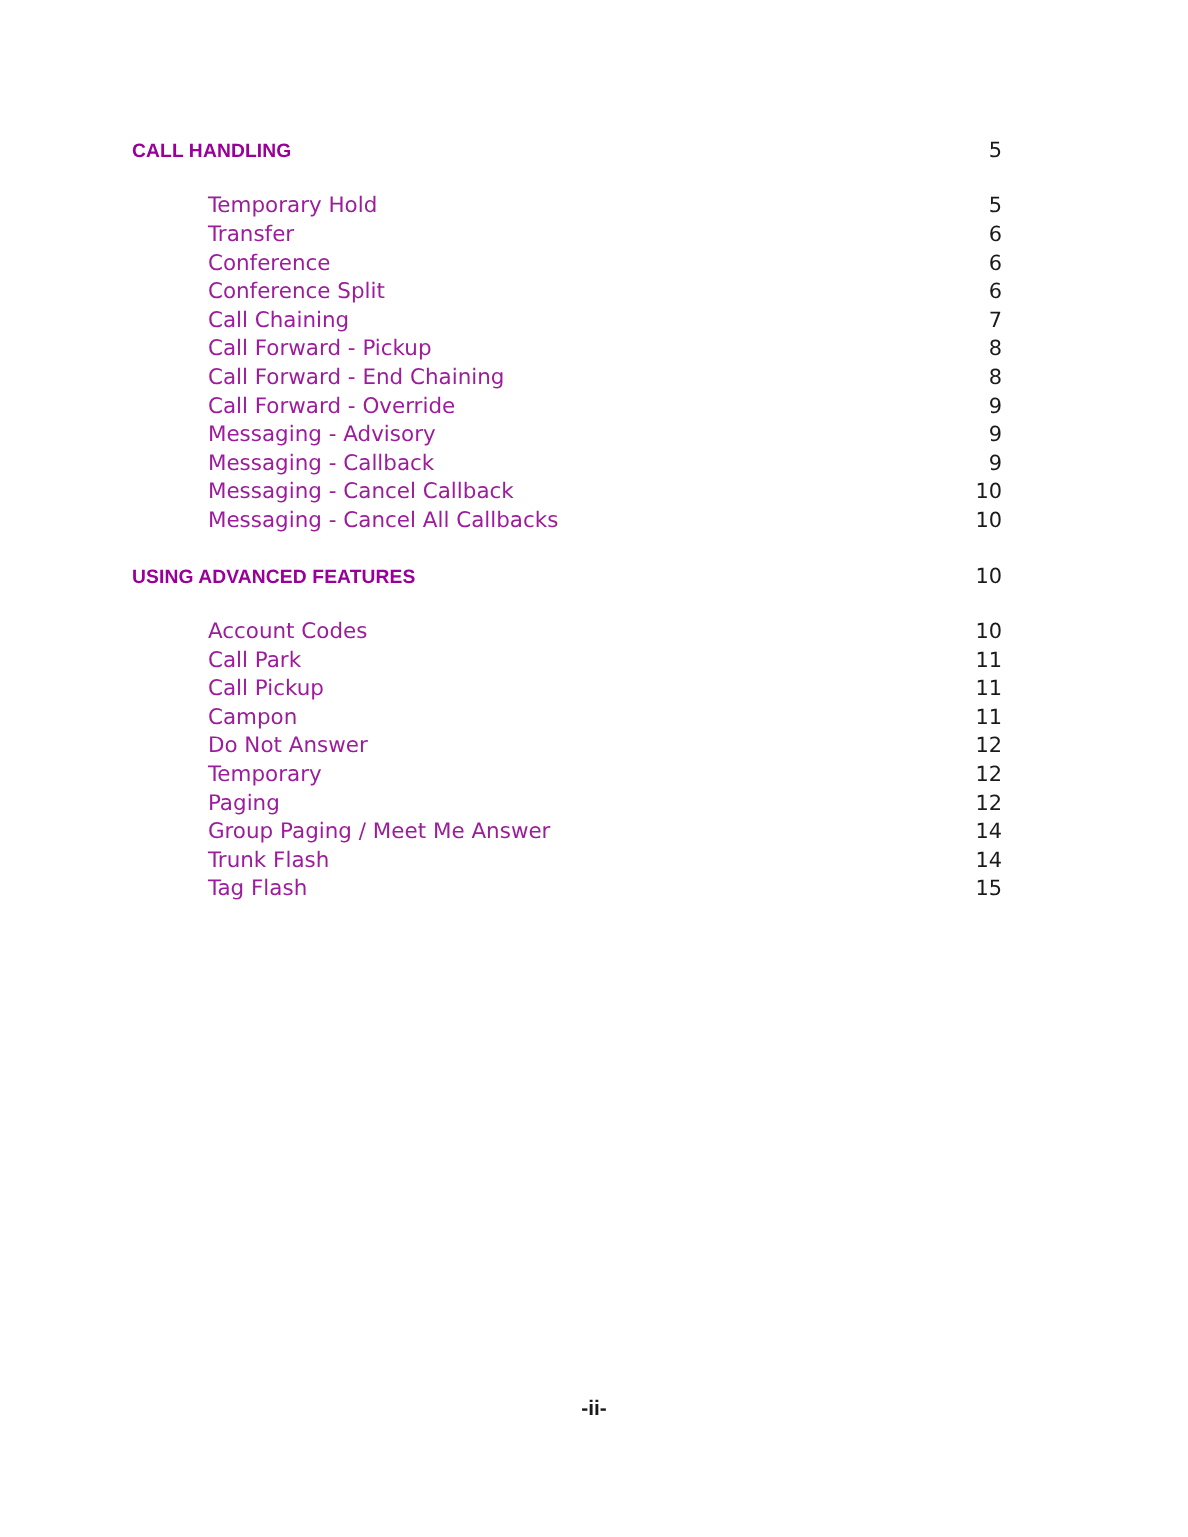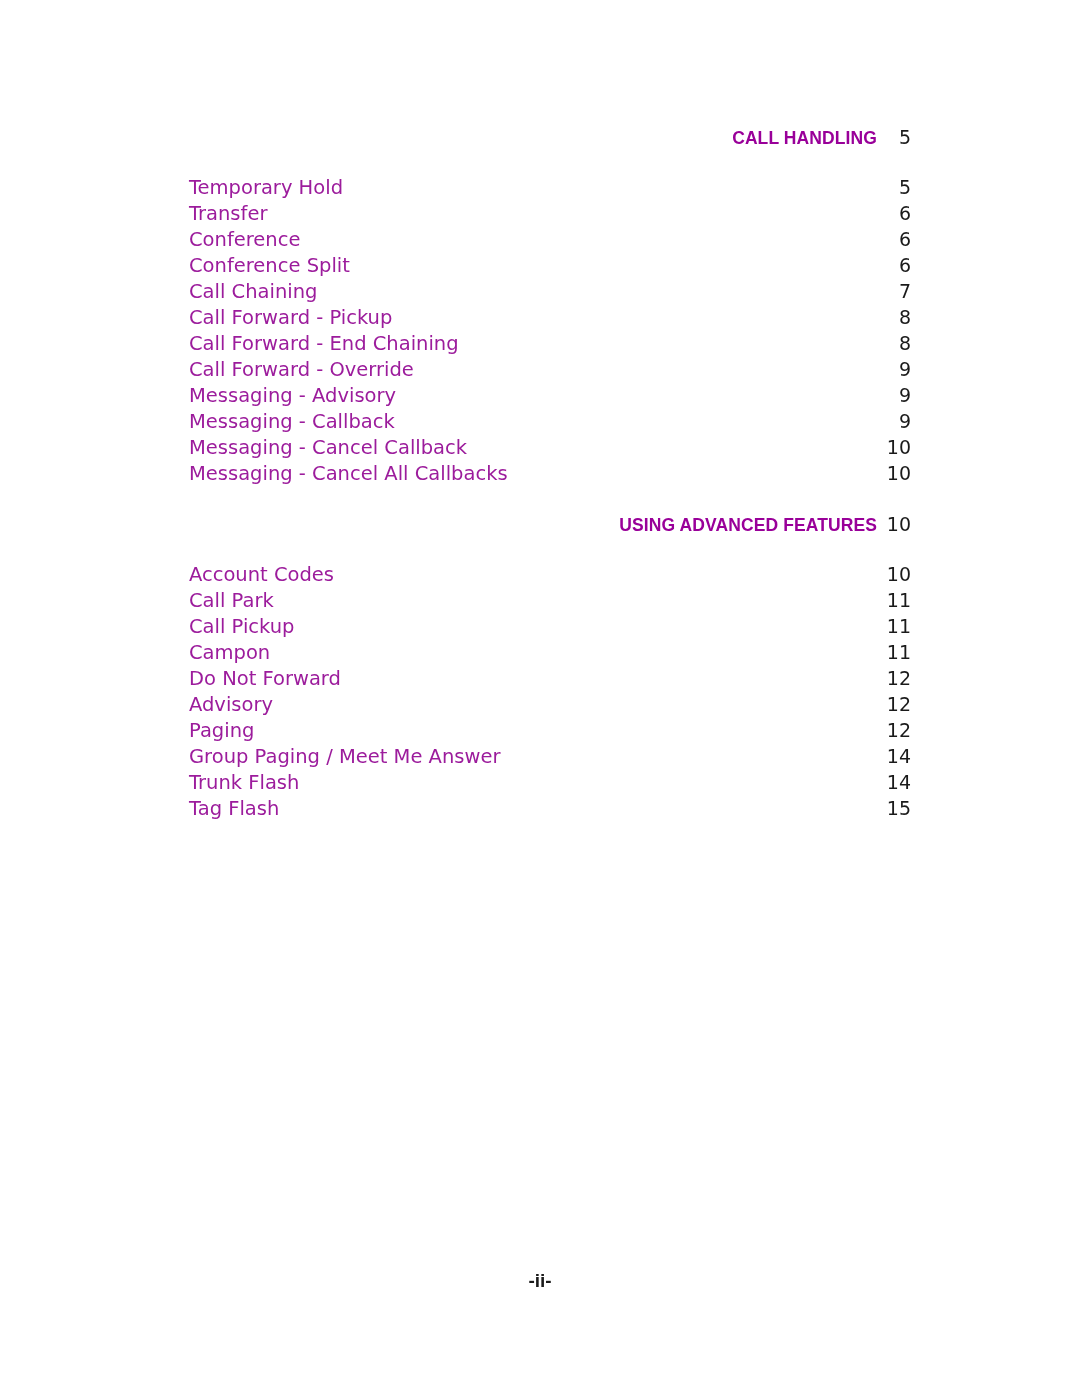--- a/index.html
+++ b/index.html
@@ -27,23 +27,22 @@
     left: 120px;
     top: 126px;
     width: 791px;
   }
   .toc-section {
     display: block;
   }
   .section-heading-row {
     display: flex;
     align-items: baseline;
-    justify-content: flex-end;
+    justify-content: space-between;
     height: 26px;
-    margin-left: 36px;
   }
   .section-heading-title {
     font-family: "Liberation Sans", sans-serif;
     font-weight: bold;
     font-size: 17.5px;
     letter-spacing: 0.1px;
     color: #990099;
     white-space: nowrap;
   }
   .page-num {
@@ -169,25 +168,25 @@
           </div>
           <div class="entry-row">
             <span class="entry-label">Call Pickup</span>
             <span class="page-num">11</span>
           </div>
           <div class="entry-row">
             <span class="entry-label">Campon</span>
             <span class="page-num">11</span>
           </div>
           <div class="entry-row">
-            <span class="entry-label">Do Not Forward</span>
+            <span class="entry-label">Do Not Answer</span>
             <span class="page-num">12</span>
           </div>
           <div class="entry-row">
-            <span class="entry-label">Advisory</span>
+            <span class="entry-label">Temporary</span>
             <span class="page-num">12</span>
           </div>
           <div class="entry-row">
             <span class="entry-label">Paging</span>
             <span class="page-num">12</span>
           </div>
           <div class="entry-row">
             <span class="entry-label">Group Paging / Meet Me Answer</span>
             <span class="page-num">14</span>
           </div>

